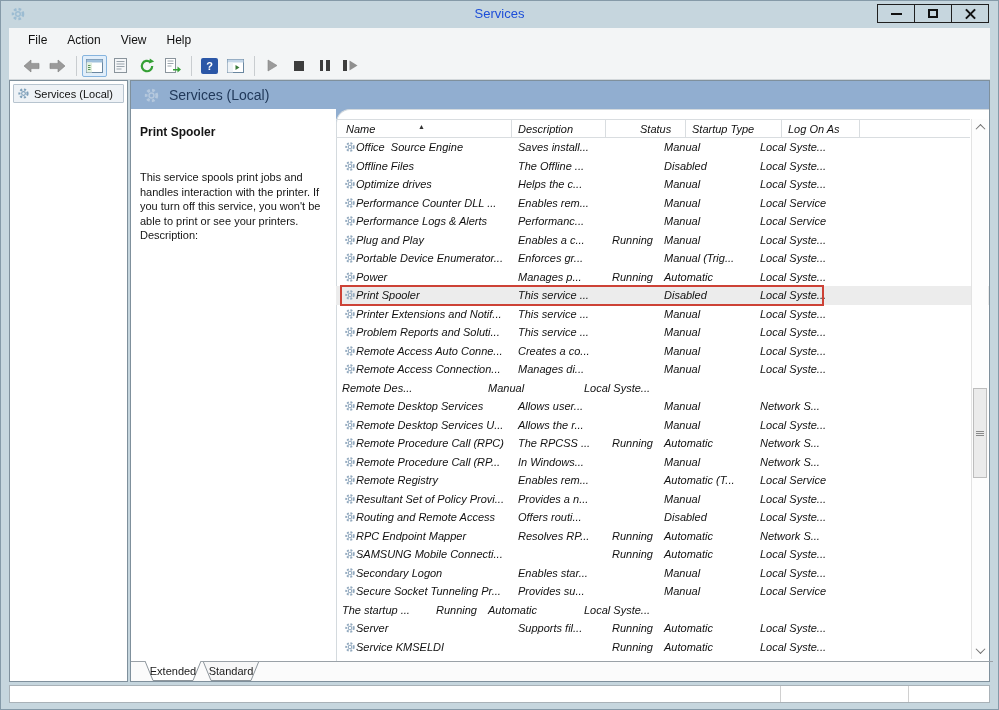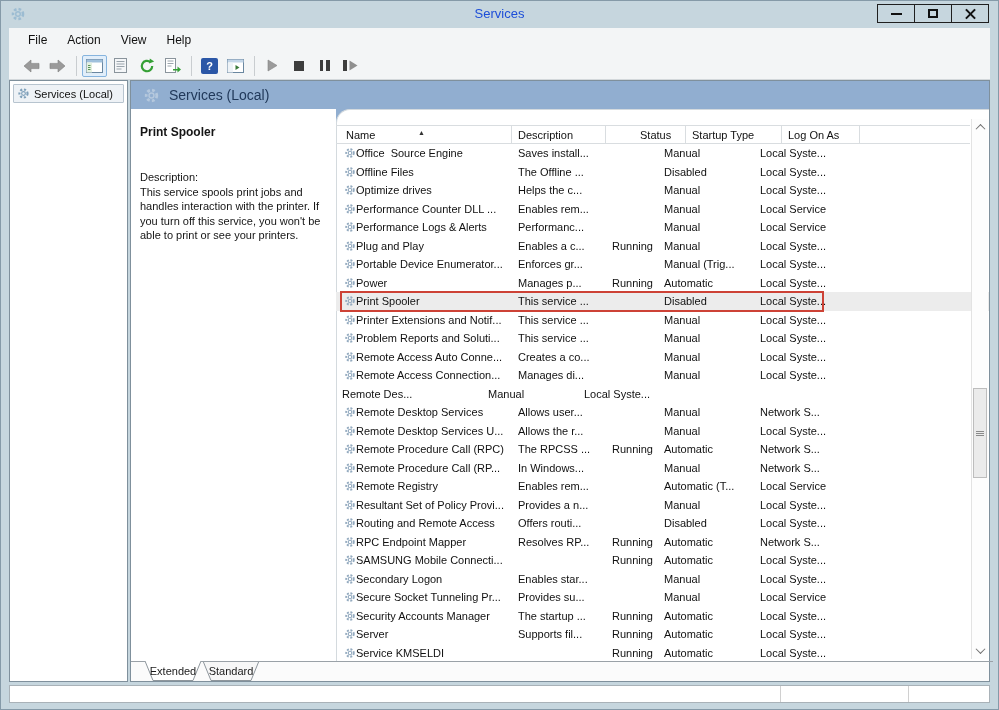--- a/index.html
+++ b/index.html
@@ -48,21 +48,21 @@
   .band svg{width:17px;height:17px;color:#b5c8dd;}
   .band-title{font-size:14px;color:#21395a;}
   .content-row{flex:1;display:flex;min-height:0;}
   .detail-pane{width:205px;flex:none;padding:16px 8px 0 9px;font-size:11px;color:#151515;}
   .detail-title{font-weight:bold;font-size:12px;margin-bottom:31px;}
   .detail-text{line-height:14.6px;width:197px;}
   
   .sheet{flex:1;position:relative;}
   .corner-blue{position:absolute;left:0;top:0;width:16px;height:16px;background:var(--band,#91aed0);}
   .surface{position:absolute;inset:0;background:#fff;border:1px solid #d4dade;border-right:none;border-bottom:none;border-top-left-radius:14px;}
-  .sheet-content{position:absolute;inset:0;padding-top:16px;}
+  .sheet-content{position:absolute;inset:0;padding-top:10px;font-style:italic;}
   .thead{display:flex;height:19px;border-top:1px solid #d9dde0;border-bottom:1px solid #d9dde0;margin-right:19px;font-size:11px;color:#111;}
   .hcell{border-right:1px solid #d9dde0;height:100%;display:flex;align-items:center;padding-left:6px;white-space:pre;}
   .w-name{width:176px;padding-left:10px;position:relative;}
   .w-desc{width:94px;}
   .w-status{width:52px;margin-left:28px;}
   .w-startup{width:96px;}
   .w-logon{width:78px;}
   .sort-arrow{position:absolute;left:82px;top:3px;font-size:7px;color:#333;}
   .trow{display:flex;height:18.5px;align-items:center;font-size:11px;color:#111;position:relative;}
   .c{white-space:pre;overflow:hidden;height:100%;display:flex;align-items:center;padding-left:6px;}
@@ -218,22 +218,22 @@
       <svg viewBox="0 0 16 16">
           <use href="#gearsym"></use>
         </svg>
       <span class="band-title">Services (Local)</span>
     </div>
 
     <div class="content-row">
 
       <div class="detail-pane">
         <div class="detail-title">Print Spooler</div>
+        <div class="detail-text">This service spools print jobs and handles interaction with the printer. If you turn off this service, you won't be able to print or see your printers.</div>
         <div class="detail-text">Description:</div>
-        <div class="detail-text">This service spools print jobs and handles interaction with the printer. If you turn off this service, you won't be able to print or see your printers.</div>
       </div>
 
       <div class="sheet">
         <div class="corner-blue"></div>
         <div class="surface"></div>
         <div class="sheet-content">
           <div class="thead">
             <span class="hcell w-name">
               <span>Name</span>
               <span class="sort-arrow">▲</span>
@@ -558,26 +558,20 @@
                   </svg>
       <span class="nm">Secure Socket Tunneling Pr...</span>
     </span>
     <span class="c desc">Provides su...</span>
     <span class="c status"></span>
     <span class="c startup">Manual</span>
     <span class="c logon">Local Service</span>
   </div>
 
   <div class="trow">
-    <span class="c name">
-      <svg viewBox="0 0 16 16">
-                    <use href="#gearsym"></use>
-                  </svg>
-      <span class="nm">Security Accounts Manager</span>
-    </span>
     <span class="c desc">The startup ...</span>
     <span class="c status">Running</span>
     <span class="c startup">Automatic</span>
     <span class="c logon">Local Syste...</span>
   </div>
 
   <div class="trow">
     <span class="c name">
       <svg viewBox="0 0 16 16">
                     <use href="#gearsym"></use>

